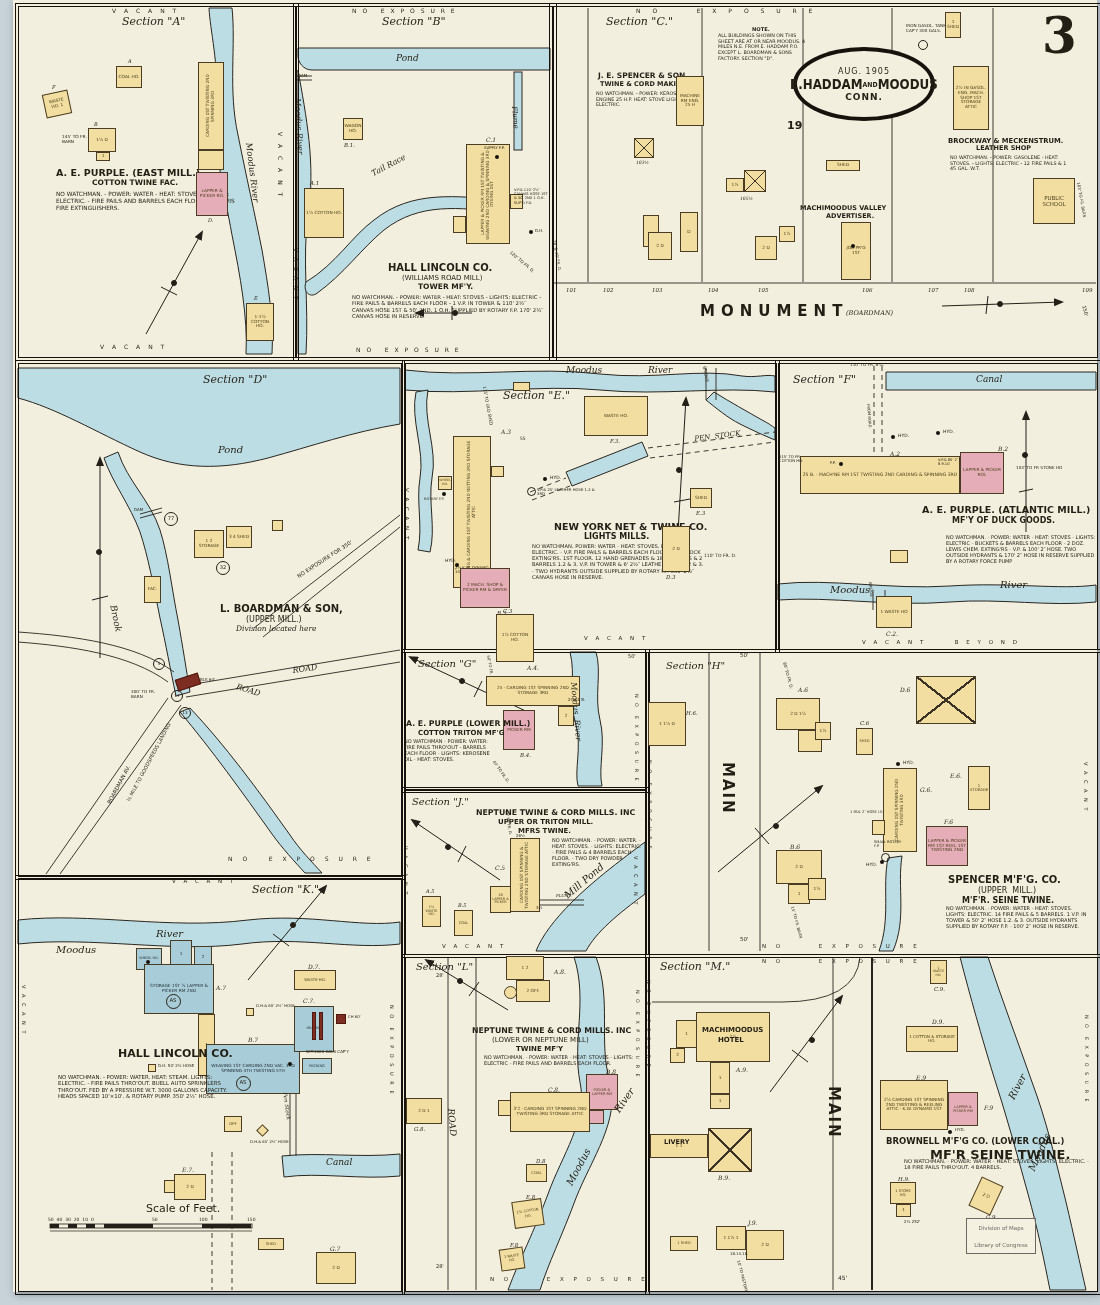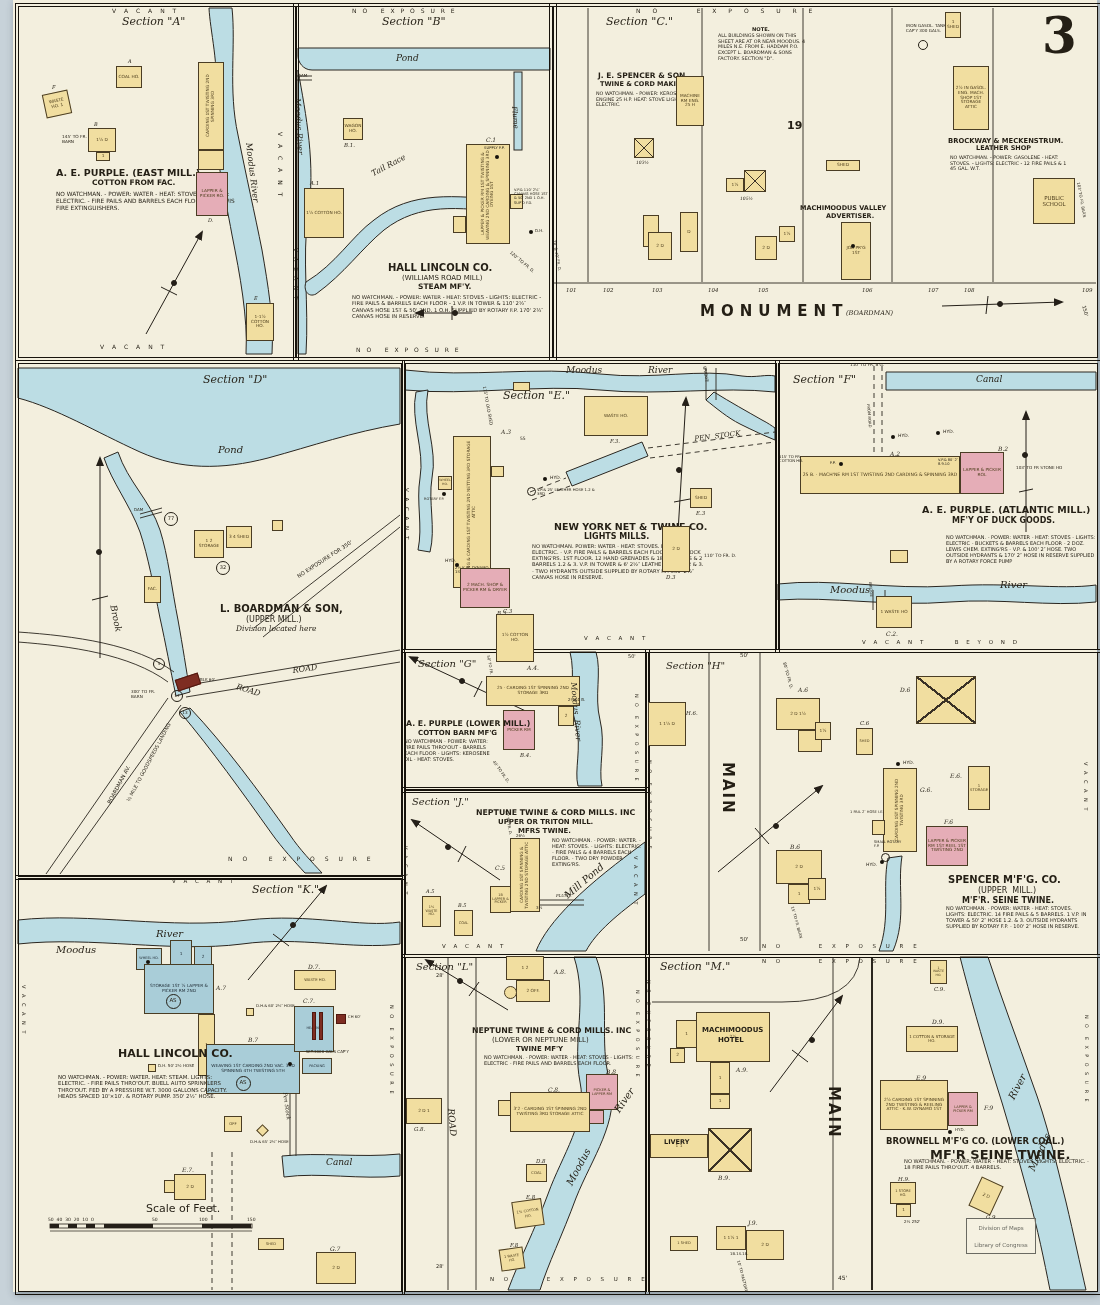--- a/index.html
+++ b/index.html
@@ -145,21 +145,21 @@
     <div class="panel" style="left: 405px; top: 957px; width: 240px; height: 333px;"></div>
     <div class="panel" style="left: 648px; top: 957px; width: 448px; height: 333px;"></div>
   </div>
 <div id="items">
     <div class="t" style="left: 112px; top: 7px; font-size: 6px; letter-spacing: 3px;">V A C A N T</div>
     <div class="t" style="left: 122px; top: 16px; font-size: 11px; font-style: italic; font-family: &quot;DejaVu Serif&quot;, serif;">Section "A"</div>
     <div class="t" style="left: 254px; top: 142px; font-size: 8.5px; font-style: italic; font-family: &quot;DejaVu Serif&quot;, serif; transform: rotate(83deg);">Moodus River</div>
     <div class="t" style="left: 284px; top: 132px; font-size: 6px; letter-spacing: 3px; transform: rotate(90deg);">V A C A N T</div>
     <div class="t" style="left: 100px; top: 343px; font-size: 6px; letter-spacing: 3px;">V A C A N T</div>
     <div class="t" style="left: 56px; top: 167px; font-size: 9.5px; font-weight: bold;">A. E. PURPLE. (EAST MILL.)</div>
-    <div class="t" style="left: 92px; top: 179px; font-size: 7.5px; font-weight: bold;">COTTON FROM FAC.</div>
+    <div class="t" style="left: 92px; top: 179px; font-size: 7.5px; font-weight: bold;">COTTON TWINE FAC.</div>
     <div class="t wrap" style="left: 56px; top: 191px; font-size: 5.8px; width: 188px;">NO WATCHMAN. - POWER: WATER - HEAT: STOVES - LIGHTS: ELECTRIC. - FIRE PAILS AND BARRELS EACH FLOOR. 12 LEWIS FIRE EXTINGUISHERS.</div>
     <div class="t wrap" style="left: 62px; top: 134px; font-size: 4.3px; width: 30px;">145' TO FR. BARN</div>
     <div class="t" style="left: 52px; top: 85px; font-size: 5px; font-style: italic; font-family: &quot;DejaVu Serif&quot;, serif;">F</div>
     <div class="b cy" style="left: 44px; top: 92px; width: 26px; height: 24px; font-size: 4.3px; transform: rotate(-12deg);">WASTE HO. 1</div>
     <div class="t" style="left: 128px; top: 59px; font-size: 5px; font-style: italic; font-family: &quot;DejaVu Serif&quot;, serif;">A</div>
     <div class="b cy" style="left: 116px; top: 66px; width: 26px; height: 22px; font-size: 4.3px;">COAL HO.</div>
     <div class="t" style="left: 94px; top: 122px; font-size: 5px; font-style: italic; font-family: &quot;DejaVu Serif&quot;, serif;">B</div>
     <div class="b cy" style="left: 88px; top: 128px; width: 28px; height: 24px; font-size: 4.3px;">1½ D</div>
     <div class="b cy" style="left: 96px; top: 152px; width: 14px; height: 9px; font-size: 4.3px;">1</div>
     <div class="b cy" style="left: 198px; top: 62px; width: 26px; height: 88px; font-size: 4.3px; writing-mode: vertical-rl; transform: rotate(180deg);">CARDING 1ST TWISTING 2ND SPINNING 3RD</div>
@@ -184,21 +184,21 @@
     <div class="b cy" style="left: 466px; top: 144px; width: 44px; height: 100px; font-size: 4.3px; writing-mode: vertical-rl; transform: rotate(180deg);">LAPPER &amp; PICKER RM 1ST TWISTING &amp; WEAVING 2ND CARDING &amp; SPINNING 3RD · DYEING 1ST</div>
     <div class="b cy" style="left: 510px; top: 194px; width: 13px; height: 15px; font-size: 4.3px;"></div>
     <div class="b cy" style="left: 453px; top: 216px; width: 13px; height: 17px; font-size: 4.3px;"></div>
     <div class="t" style="left: 484px; top: 146px; font-size: 3.8px;">SUPPLY F.P.</div>
     <div class="d" style="left: 495px; top: 155px; width: 4px; height: 4px;"></div>
     <div class="t wrap" style="left: 514px; top: 188px; font-size: 3.6px; width: 34px;">V.P.&amp; 110' 2½″ CANVAS HOSE 1ST &amp; 50' 2ND 1 O.H. SUP'D F.D.</div>
     <div class="d" style="left: 529px; top: 230px; width: 4px; height: 4px;"></div>
     <div class="t" style="left: 535px; top: 229px; font-size: 4px;">D.H.</div>
     <div class="t" style="left: 388px; top: 262px; font-size: 10px; font-weight: bold;">HALL LINCOLN CO.</div>
     <div class="t" style="left: 402px; top: 274px; font-size: 7px;">(WILLIAMS ROAD MILL)</div>
-    <div class="t" style="left: 418px; top: 283px; font-size: 7.5px; font-weight: bold;">STEAM MF'Y.</div>
+    <div class="t" style="left: 418px; top: 283px; font-size: 7.5px; font-weight: bold;">TOWER MF'Y.</div>
     <div class="t wrap" style="left: 352px; top: 294px; font-size: 5.3px; width: 196px;">NO WATCHMAN. - POWER: WATER - HEAT: STOVES - LIGHTS: ELECTRIC - FIRE PAILS &amp; BARRELS EACH FLOOR - 1 V.P. IN TOWER &amp; 110' 2½″ CANVAS HOSE 1ST &amp; 50' 2ND. 1 O.H. SUPPLIED BY ROTARY F.P. 170' 2½″ CANVAS HOSE IN RESERVE.</div>
     <div class="t" style="left: 356px; top: 346px; font-size: 6px; letter-spacing: 2px;">N O   E X P O S U R E</div>
     <div class="t" style="left: 512px; top: 250px; font-size: 4.3px; transform: rotate(40deg);">120' TO FR. D.</div>
     <div class="t" style="left: 636px; top: 7px; font-size: 6px; letter-spacing: 5px;">N O     E X P O S U R E</div>
     <div class="t" style="left: 606px; top: 16px; font-size: 11px; font-style: italic; font-family: &quot;DejaVu Serif&quot;, serif;">Section "C."</div>
     <div class="t" style="left: 752px; top: 26px; font-size: 5.2px; font-weight: bold;">NOTE.</div>
     <div class="t wrap" style="left: 718px; top: 33px; font-size: 4.8px; width: 92px;">ALL BUILDINGS SHOWN ON THIS SHEET ARE AT OR NEAR MOODUS. 4 MILES N.E. FROM E. HADDAM P.O. EXCEPT L. BOARDMAN &amp; SONS FACTORY. SECTION "D".</div>
     <div class="t" style="left: 598px; top: 72px; font-size: 7.5px; font-weight: bold;">J. E. SPENCER &amp; SON.</div>
     <div class="t" style="left: 600px; top: 81px; font-size: 6.5px; font-weight: bold;">TWINE &amp; CORD MAKING</div>
     <div class="t wrap" style="left: 596px; top: 91px; font-size: 4.8px; width: 100px;">NO WATCHMAN. - POWER: KEROSENE ENGINE 25 H.P. HEAT: STOVE LIGHT: ELECTRIC.</div>
@@ -333,21 +333,21 @@
     <div class="t" style="left: 418px; top: 658px; font-size: 10px; font-style: italic; font-family: &quot;DejaVu Serif&quot;, serif;">Section "G"</div>
     <div class="t" style="left: 490px; top: 655px; font-size: 3.8px; transform: rotate(80deg);">50' TO FR. STORAGE HO.</div>
     <div class="t" style="left: 527px; top: 664px; font-size: 6px; font-style: italic; font-family: &quot;DejaVu Serif&quot;, serif;">A.4.</div>
     <div class="b cy" style="left: 486px; top: 676px; width: 94px; height: 30px; font-size: 4.3px;">25 · CARDING 1ST SPINNING 2ND STORAGE 3RD</div>
     <div class="t" style="left: 568px; top: 698px; font-size: 4px;">2½&amp;1 B.</div>
     <div class="b cy" style="left: 558px; top: 706px; width: 16px; height: 20px; font-size: 4.3px;">2</div>
     <div class="b cp" style="left: 503px; top: 710px; width: 32px; height: 40px; font-size: 4.3px;">PICKER RM</div>
     <div class="t" style="left: 520px; top: 752px; font-size: 5.5px; font-style: italic; font-family: &quot;DejaVu Serif&quot;, serif;">B.4.</div>
     <div class="t" style="left: 495px; top: 760px; font-size: 4px; transform: rotate(55deg);">40' TO FR. D.</div>
     <div class="t" style="left: 406px; top: 719px; font-size: 7.8px; font-weight: bold;">A. E. PURPLE (LOWER MILL.)</div>
-    <div class="t" style="left: 418px; top: 729px; font-size: 7px; font-weight: bold;">COTTON BARN MF'G</div>
+    <div class="t" style="left: 418px; top: 729px; font-size: 7px; font-weight: bold;">COTTON TRITON MF'G</div>
     <div class="t wrap" style="left: 404px; top: 739px; font-size: 5px; width: 94px;">NO WATCHMAN - POWER: WATER: FIRE PAILS THRO'OUT - BARRELS EACH FLOOR - LIGHTS: KEROSENE OIL - HEAT: STOVES.</div>
     <div class="t" style="left: 578px; top: 682px; font-size: 8px; font-style: italic; font-family: &quot;DejaVu Serif&quot;, serif; transform: rotate(85deg);">Moodus  River</div>
     <div class="t" style="left: 639px; top: 694px; font-size: 4.8px; letter-spacing: 2px; transform: rotate(90deg);">N O  E X P O S U R E</div>
     <div class="t" style="left: 628px; top: 654px; font-size: 5px;">50'</div>
     <div class="t" style="left: 412px; top: 796px; font-size: 10px; font-style: italic; font-family: &quot;DejaVu Serif&quot;, serif;">Section "J."</div>
     <div class="t" style="left: 476px; top: 808px; font-size: 7.8px; font-weight: bold;">NEPTUNE TWINE &amp; CORD MILLS. INC</div>
     <div class="t" style="left: 498px; top: 818px; font-size: 7px; font-weight: bold;">UPPER OR TRITON MILL.</div>
     <div class="t" style="left: 518px; top: 827px; font-size: 7px; font-weight: bold;">MFRS TWINE.</div>
     <div class="t wrap" style="left: 552px; top: 838px; font-size: 5px; width: 92px;">NO WATCHMAN. - POWER: WATER. - HEAT: STOVES. - LIGHTS: ELECTRIC. - FIRE PAILS &amp; 4 BARRELS EACH FLOOR. - TWO DRY POWDER EXTING'RS.</div>
     <div class="t" style="left: 508px; top: 810px; font-size: 3.8px; transform: rotate(80deg);">50' TO FR. D.</div>
@@ -528,17 +528,22 @@
     <div class="t" style="left: 986px; top: 1214px; font-size: 5.5px; font-style: italic; font-family: &quot;DejaVu Serif&quot;, serif;">G.9</div>
     <div class="t wrap" style="left: 904px; top: 1220px; font-size: 4px; width: 22px;">2½  252'</div>
     <div class="t" style="left: 1006px; top: 1096px; font-size: 10px; font-style: italic; font-family: &quot;DejaVu Serif&quot;, serif; transform: rotate(-62deg);">River</div>
     <div class="t" style="left: 1026px; top: 1168px; font-size: 10px; font-style: italic; font-family: &quot;DejaVu Serif&quot;, serif; transform: rotate(-65deg);">Moodus</div>
     <div class="t" style="left: 651px; top: 980px; font-size: 4.8px; letter-spacing: 2px; transform: rotate(90deg);">N O  E X P O S U R E</div>
     <div class="t" style="left: 1089px; top: 1015px; font-size: 4.8px; letter-spacing: 2px; transform: rotate(90deg);">N O  E X P O S U R E</div>
   </div>
 
 <div id="statics">
   <div id="sheetnum">3</div>
+  <div class="oval">
+    <div class="date">AUG. 1905</div>
+    <div class="name"><span>E.HADDAM</span><span class="mid">AND</span><span>MOODUS</span></div>
+    <div class="state">CONN.</div>
+  </div>
   <div id="stamp">
     <div>Division of Maps</div>
     <div>Library of Congress</div>
   </div>
 </div>
 
 </body></html>

